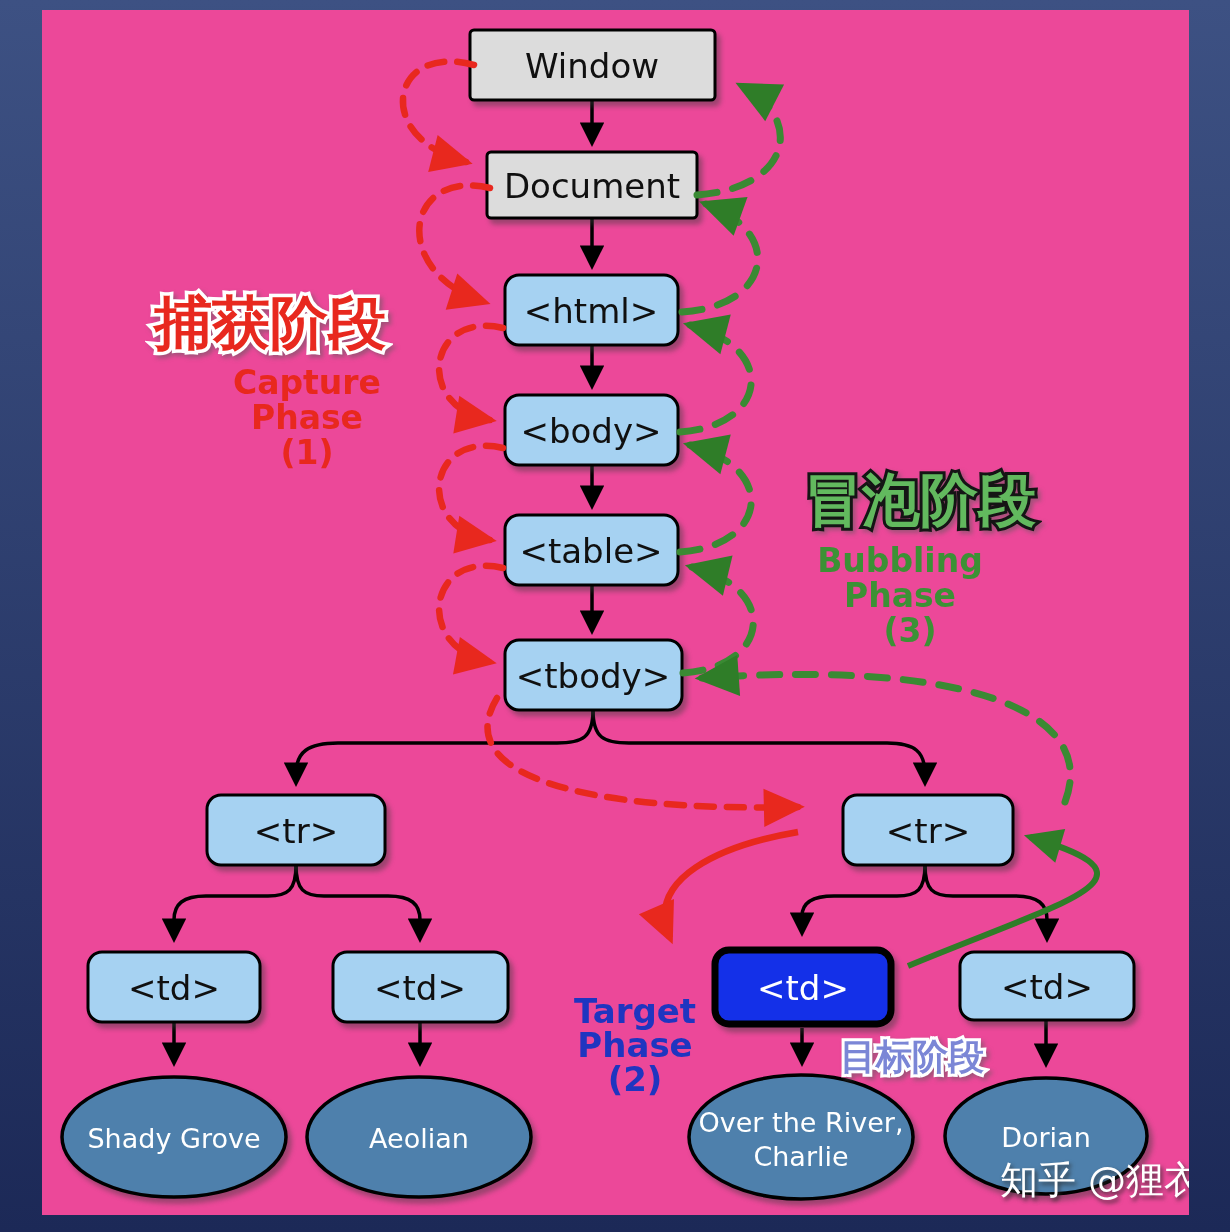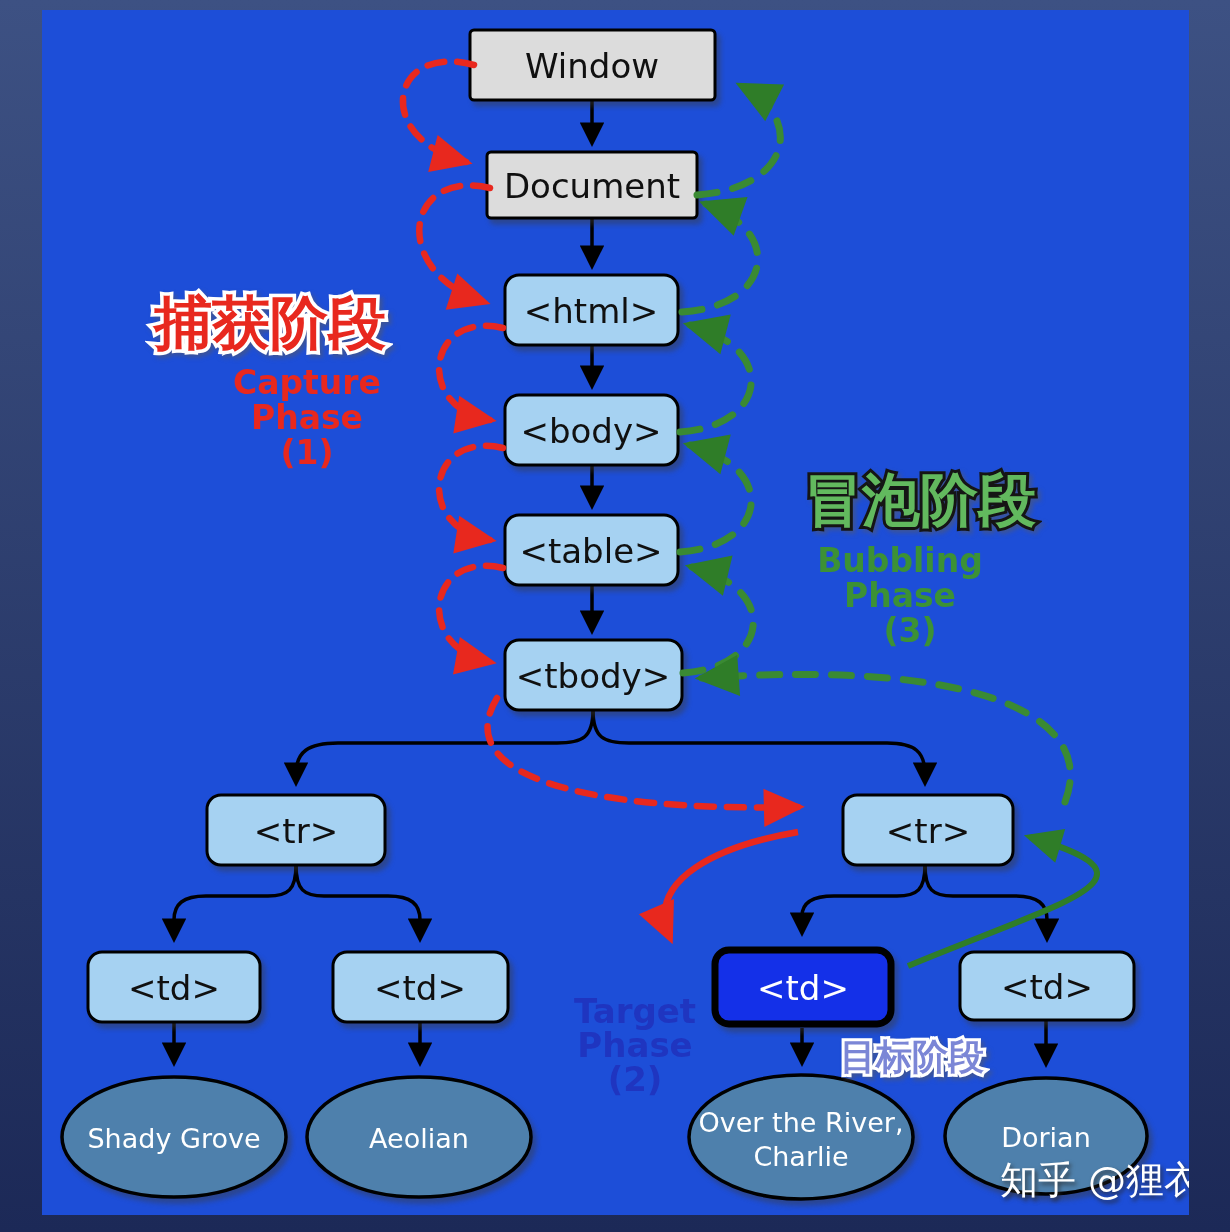--- a/index.html
+++ b/index.html
@@ -4,21 +4,21 @@
 <style>
   html,body{margin:0;padding:0;}
   body{
     width:1230px;height:1232px;
     background:linear-gradient(180deg,var(--frame-top,#3D5183) 0%,var(--frame-bottom,#1C2957) 100%);
     position:relative;overflow:hidden;
     font-family:"DejaVu Sans",sans-serif;
   }
   .canvas{
     position:absolute;left:42px;top:10px;width:1147px;height:1205px;
-    background:#1d4ed8;
+    background:#ec4899;
   }
   svg{display:block;}
   
   .node-blue{fill:var(--node-fill,#A6D2F2);stroke:#000;stroke-width:3;}
   .node-gray{fill:var(--gray-fill,#DCDCDC);stroke:#000;stroke-width:3;}
   .node-target{fill:var(--target-fill,#1430E8);stroke:#000;stroke-width:7;}
   .leaf{fill:var(--ellipse-fill,#4E80AC);stroke:#000;stroke-width:3.5;}
   .shadow{filter:drop-shadow(4px 5px 2.5px rgba(60,60,60,.45));}
   .soft-shadow{filter:drop-shadow(3px 3px 2px rgba(90,90,90,.5));}
   

